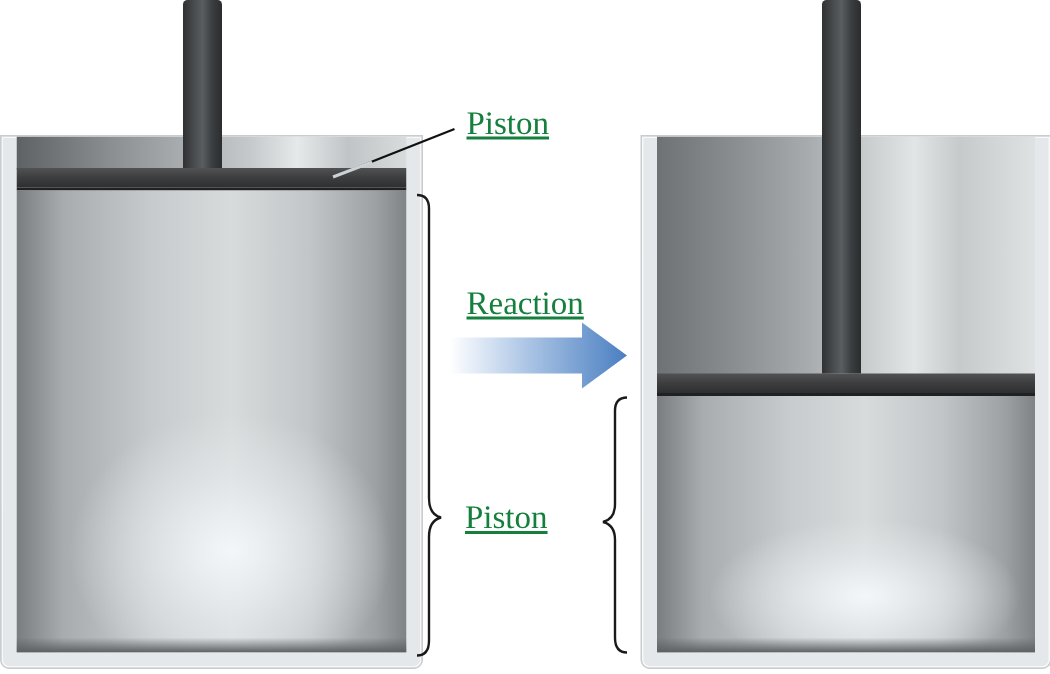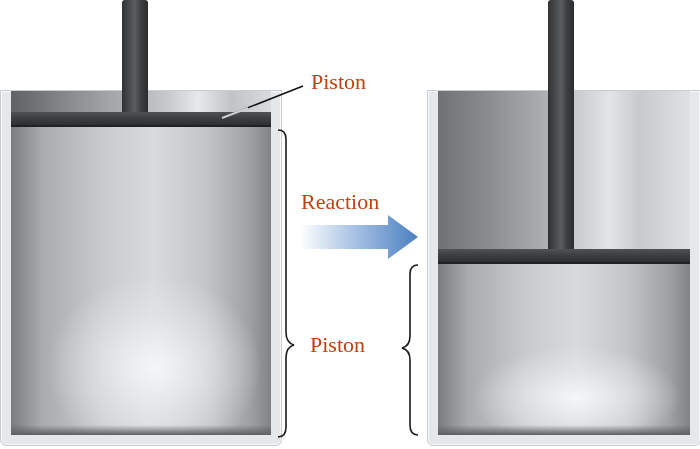--- a/index.html
+++ b/index.html
@@ -9,21 +9,21 @@
   .cyl-inner{position:absolute;overflow:hidden;}
   .gas{position:absolute;left:0;right:0;
        background:
          radial-gradient(ellipse 55% 40% at 55% 78%, rgba(245,248,250,0.95) 0%, rgba(230,234,236,0.6) 40%, rgba(200,204,206,0) 75%),
          linear-gradient(90deg,#7a7d80 0%,#a9acae 12%,#c8cbcd 35%,#d8dbdc 55%,#c3c6c8 75%,#9ea1a3 92%,#808385 100%);}
   .gas-bottom{position:absolute;left:0;right:0;bottom:0;height:10px;background:linear-gradient(180deg,rgba(90,92,94,0) 0%,#5d6062 100%);}
   .top-space{position:absolute;left:0;right:0;top:0;
        background:linear-gradient(90deg,#5f6264 0%,#8d9092 25%,#aeb1b3 45%,#c6c9cb 60%,#e6e9ea 72%,#c1c4c6 85%,#d9dcdd 100%);}
   .piston{position:absolute;left:0;right:0;background:linear-gradient(180deg,#505254 0%,#3d3f41 45%,#2d2f31 100%);border-bottom:2px solid #1f2123;}
   .rod{background:linear-gradient(90deg,#2f3133 0%,#4e5153 35%,#5a5d5f 50%,#3b3e40 75%,#2a2c2e 100%);border-radius:3px 3px 0 0;}
-  .label{position:absolute;color:#c2410c;font-size:22px;line-height:1;white-space:nowrap;}
+  .label{position:absolute;color:#15803d;font-size:22px;line-height:1;white-space:nowrap;text-decoration:underline;}
   svg{position:absolute;overflow:visible;}
 </style>
 </head>
 <body>
 
 <div class="abs cyl-outer" style="left:0px;top:90px;width:280px;height:354px;">
   <div class="cyl-inner" style="left:10px;top:0px;width:260px;height:344px;">
     <div class="top-space" style="height:22px;"></div>
     <div class="piston" style="top:21px;height:13px;"></div>
     <div class="gas" style="top:36px;bottom:0;"></div>
@@ -61,14 +61,14 @@
     <linearGradient id="arrowGrad" x1="0" y1="0" x2="1" y2="0">
       <stop offset="0" stop-color="#ffffff"></stop>
       <stop offset="0.45" stop-color="#a9c3e4"></stop>
       <stop offset="1" stop-color="#4a7fc1"></stop>
     </linearGradient>
   </defs>
   <polygon points="0,12 88,12 88,2 118,24 88,46 88,36 0,36" fill="url(#arrowGrad)"></polygon>
 </svg>
 
 <div class="label" style="left:311px;top:71px;">Piston</div>
-<div class="label" style="left:301px;top:191px;">Reaction</div>
+<div class="label" style="left:311px;top:191px;">Reaction</div>
 <div class="label" style="left:310px;top:334px;">Piston</div>
 
 </body></html>

